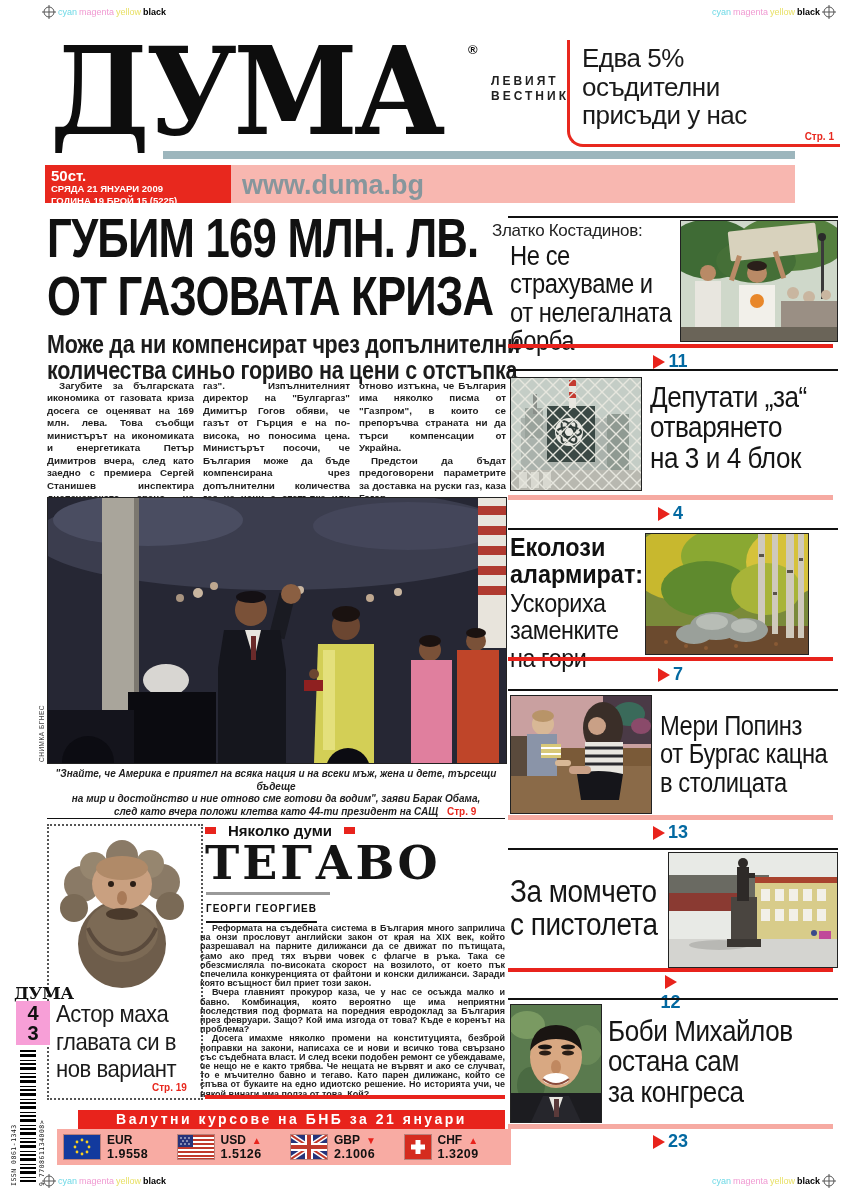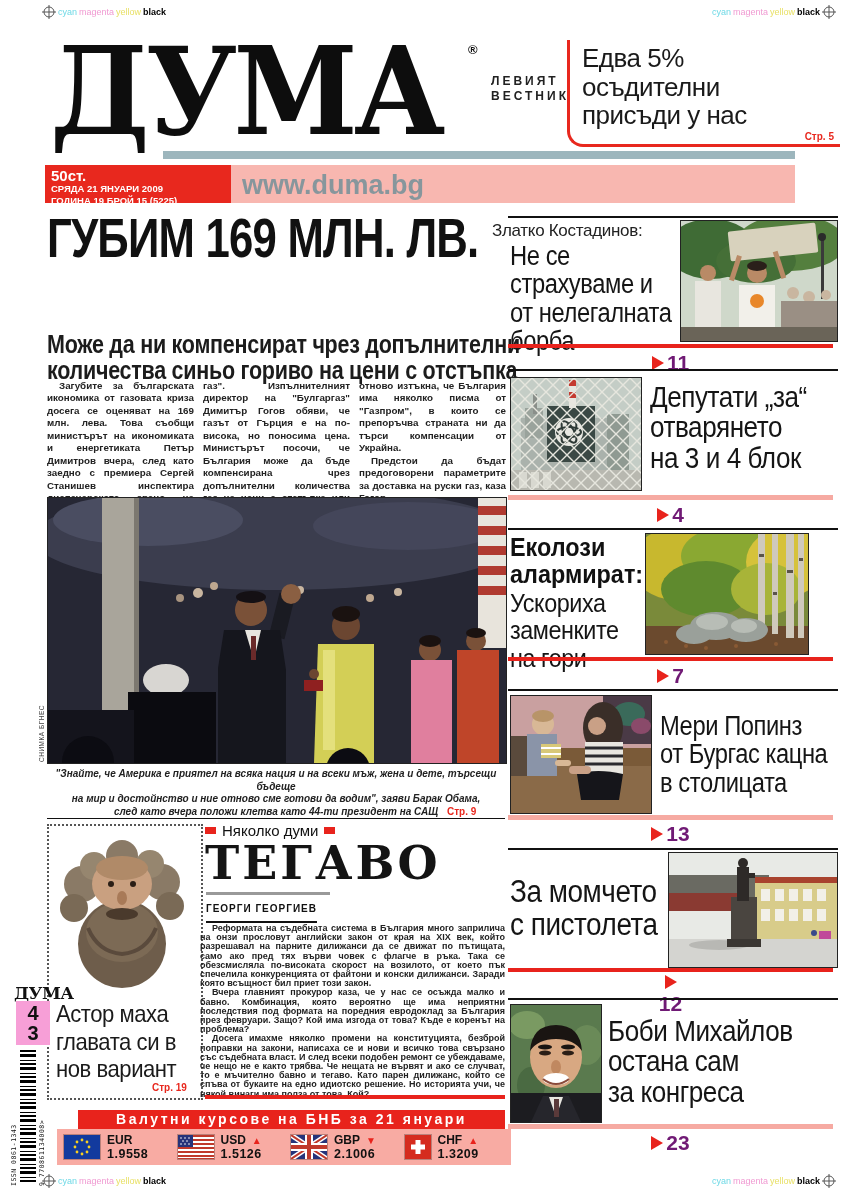--- a/index.html
+++ b/index.html
@@ -41,23 +41,23 @@
   
   .rule-k{background:#111;}
   .rule-red{background:#e8231c;}
   .rule-pink{background:#f6aaa2;}
   
   .sb-kicker{font-size:17px;color:#222;letter-spacing:-0.3px;}
   .sb-kicker-b{font-size:26px;font-weight:bold;color:#111;line-height:1.05;}
   .sb-title{font-size:27px;font-weight:normal;color:#151515;line-height:1.05;letter-spacing:-0.5px;}
   .pgrow{display:flex;align-items:center;justify-content:center;gap:3px;}
   .tri{width:0;height:0;border-left:12px solid #e8231c;border-top:7px solid transparent;border-bottom:7px solid transparent;}
-  .pgnum{font-size:21px;font-weight:bold;color:#701a75;text-shadow:1px 1px 0 #fff,-1px -1px 0 #fff;}
-  
-  .sechead{display:flex;align-items:center;gap:6px;font-size:15px;font-weight:normal;color:#111;}
+  .pgnum{font-size:18px;font-weight:bold;color:#0369a1;text-shadow:1px 1px 0 #fff,-1px -1px 0 #fff;}
+  
+  .sechead{display:flex;align-items:center;gap:12px;font-size:15px;font-weight:bold;color:#111;}
   .redsq{width:11px;height:7px;background:#e8231c;}
   .opin-title{font-family:"DejaVu Serif","Liberation Serif",serif;font-weight:bold;font-size:46px;letter-spacing:3px;color:#141414;line-height:1;}
   .author{font-size:10px;font-weight:bold;letter-spacing:1px;border-bottom:2px solid #111;padding-bottom:7px;display:inline-block;}
   .opinbody{font-size:9px;font-weight:bold;line-height:9.2px;text-align:justify;color:#222;}
   .opinbody p{margin:0;text-indent:12px;}
   .dotbox{border:2px dotted #555;}
   
   .brand-sm{font-family:"DejaVu Serif","Liberation Serif",serif;font-weight:bold;font-size:17px;letter-spacing:-0.5px;}
   .pinknum{background:#f79fd7;text-align:center;font-weight:bold;font-size:20px;line-height:20px;color:#111;}
   .promo-title{font-size:24px;color:#1a1a1a;line-height:1.15;letter-spacing:-0.5px;}
@@ -122,25 +122,28 @@
     <div class="dl">ГОДИНА 19 БРОЙ 15 (5225)</div>
   </div>
   <div class="abs site" style="left:242px;top:170px;">www.duma.bg</div>
 
   <div class="abs teaser" style="left:567px;top:40px;width:248px;">
     <div class="t lines">
       <span>Едва 5%</span>
       <span>осъдителни</span>
       <span>присъди у нас</span>
     </div>
-    <div class="pageref" style="position:absolute;right:6px;bottom:2px;">Стр. 5</div>
+    <div class="pageref" style="position:absolute;right:6px;bottom:2px;">Стр. 1</div>
   </div>
 
   <div class="abs" style="left:47px;top:210px;">
     <span class="headline cond" style="transform:scaleX(0.78);">ГУБИМ 169 МЛН. ЛВ.</span>
+  </div>
+  <div class="abs" style="left:47px;top:268px;">
+    <span class="headline cond" style="transform:scaleX(0.78);">ОТ ГАЗОВАТА КРИЗА</span>
   </div>
   <div class="abs" style="left:47px;top:330px;">
     <span class="subhead cond" style="transform:scaleX(0.86);">Може да ни компенсират чрез допълнителни</span>
   </div>
   <div class="abs" style="left:47px;top:356px;">
     <span class="subhead cond" style="transform:scaleX(0.86);">количества синьо гориво на цени с отстъпка</span>
   </div>
 
   <div class="abs" style="left:47px;top:380px;width:460px;display:flex;gap:9px;">
     <div class="bodycol" style="width:147px;">

